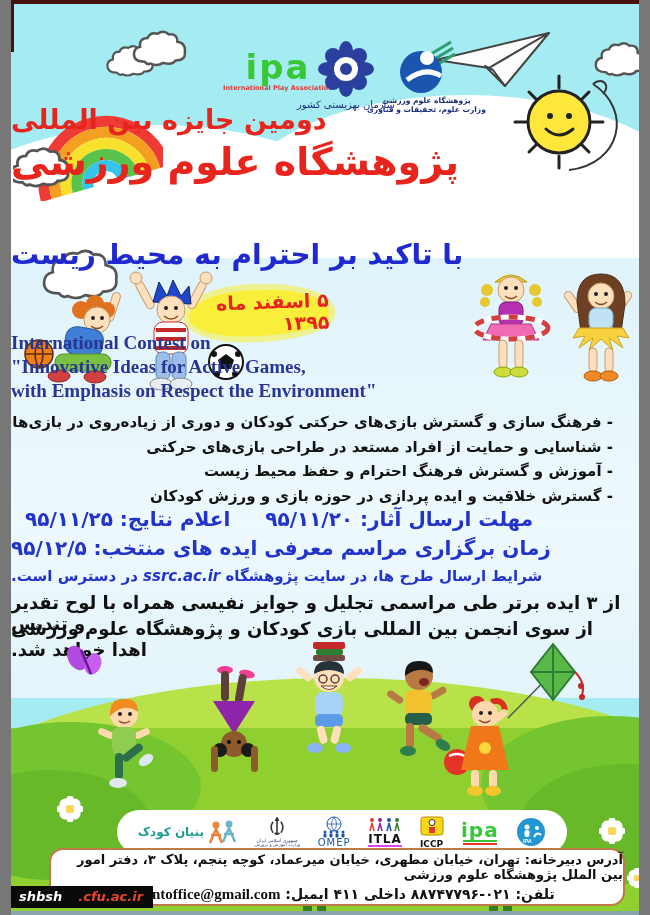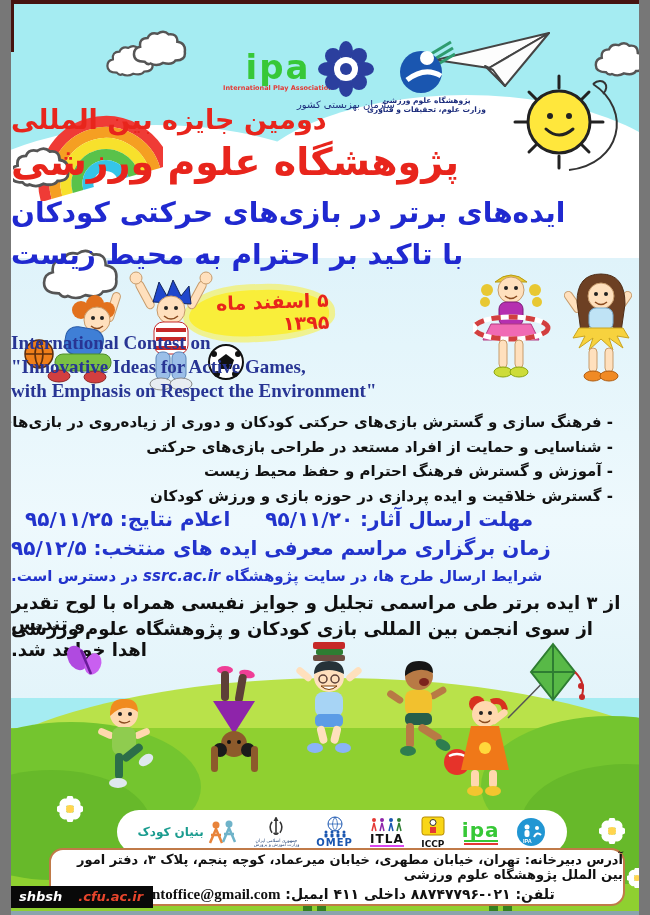--- a/index.html
+++ b/index.html
@@ -49,21 +49,21 @@
   .bush2.bl{left:-60px;top:770px;width:200px;height:110px;}
   .bush2.br{left:510px;top:764px;width:210px;height:120px;}
   .bottom-line{left:0;top:911px;width:650px;height:4px;background:#8aa4ad;}
   
   .strip{left:106px;top:810px;width:450px;height:44px;background:#fff;border-radius:22px;
     display:flex;align-items:center;justify-content:space-around;padding:0 12px;box-sizing:border-box;}
   .cell{display:flex;flex-direction:column;align-items:center;justify-content:center;line-height:1;}
   .cell-row{display:flex;flex-direction:row;align-items:center;gap:3px;}
   .bk-label{color:#1b9c8f;font-weight:700;font-size:12px;direction:rtl;}
   .iran-sub{color:#2b4a7c;font-size:4.5px;direction:rtl;text-align:center;}
-  .omep-label{color:#1a56b0;font-weight:700;font-size:10px;letter-spacing:1px;}
+  .omep-label{color:#1a56b0;font-weight:400;font-size:10px;letter-spacing:1px;}
   .itla-label{color:#111;font-weight:800;font-size:12px;letter-spacing:1px;border-bottom:2px solid #d946ef;}
   .iccp-label{color:#111;font-weight:800;font-size:9px;}
   .ipa-green-sm{color:#37c837;font-weight:800;font-size:20px;letter-spacing:1px;}
   
   .contact{left:38px;top:848px;width:576px;height:58px;background:#fff;border:2.5px solid #c07a48;
     border-radius:14px;box-sizing:border-box;display:flex;flex-direction:column;
     align-items:center;justify-content:center;gap:4px;}
   .addr{color:#111;font-weight:800;font-size:13px;}
   .phone{color:#111;font-weight:800;font-size:14px;}
   .phone .email{direction:ltr;unicode-bidi:embed;font-family:"Liberation Serif",serif;font-size:15px;}
@@ -188,21 +188,20 @@
       <circle cx="24" cy="32" r="21" fill="#1a56b0"></circle>
       <circle cx="30" cy="18" r="7" fill="#fff"></circle>
       <path d="M10 40 Q28 26 44 36" stroke="#fff" stroke-width="5" fill="none"></path>
     </svg>
     <span class="lg-sub2">پژوهشگاه علوم ورزشی</span>
     <span class="lg-sub2">وزارت علوم، تحقیقات و فناوری</span>
   </div>
 
   <div class="abs ctr rtl title-red t1">دومین جایزه بین المللی</div>
   <div class="abs ctr rtl title-red t2">پژوهشگاه علوم ورزشی</div>
-  <div class="abs ctr rtl title-blue s1">ایده‌های برتر در بازی‌های حرکتی کودکان</div>
   <div class="abs ctr rtl title-blue s2">با تاکید بر احترام به محیط زیست</div>
 
   <div class="abs badge">
     <span class="rtl">۵ اسفند ماه ۱۳۹۵</span>
   </div>
 
   <svg class="abs" style="left:10px;top:262px" width="235" height="150" viewBox="0 0 235 150">
     <g stroke="#5d2e0d" stroke-width="1.5">
       <circle cx="18" cy="92" r="14" fill="#ef7f1a"></circle>
       <path d="M4 92 H32 M18 78 Q10 92 18 106 M18 78 Q26 92 18 106" fill="none"></path>

